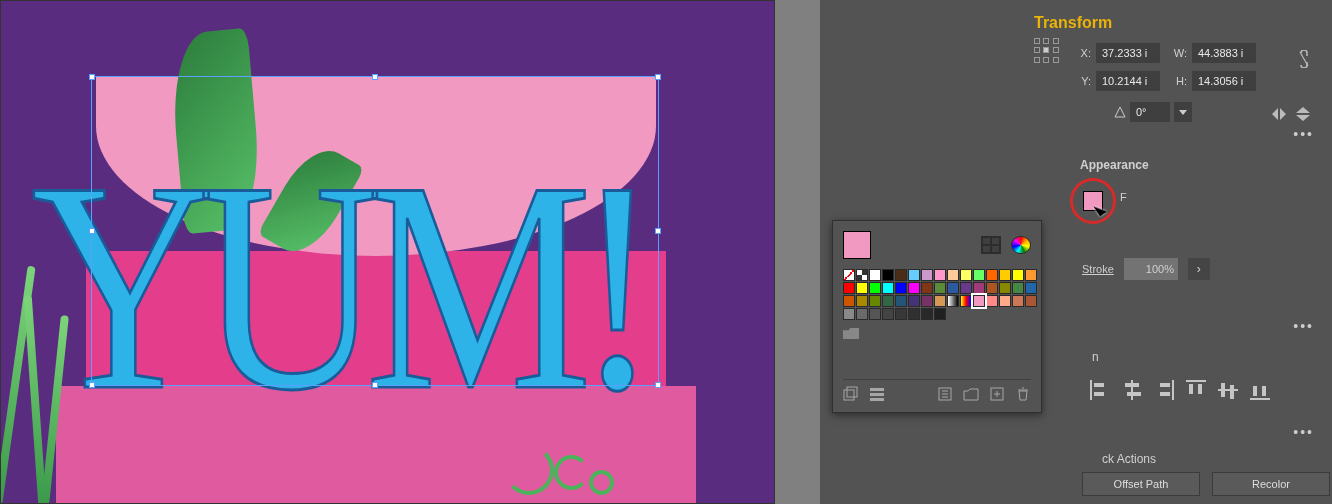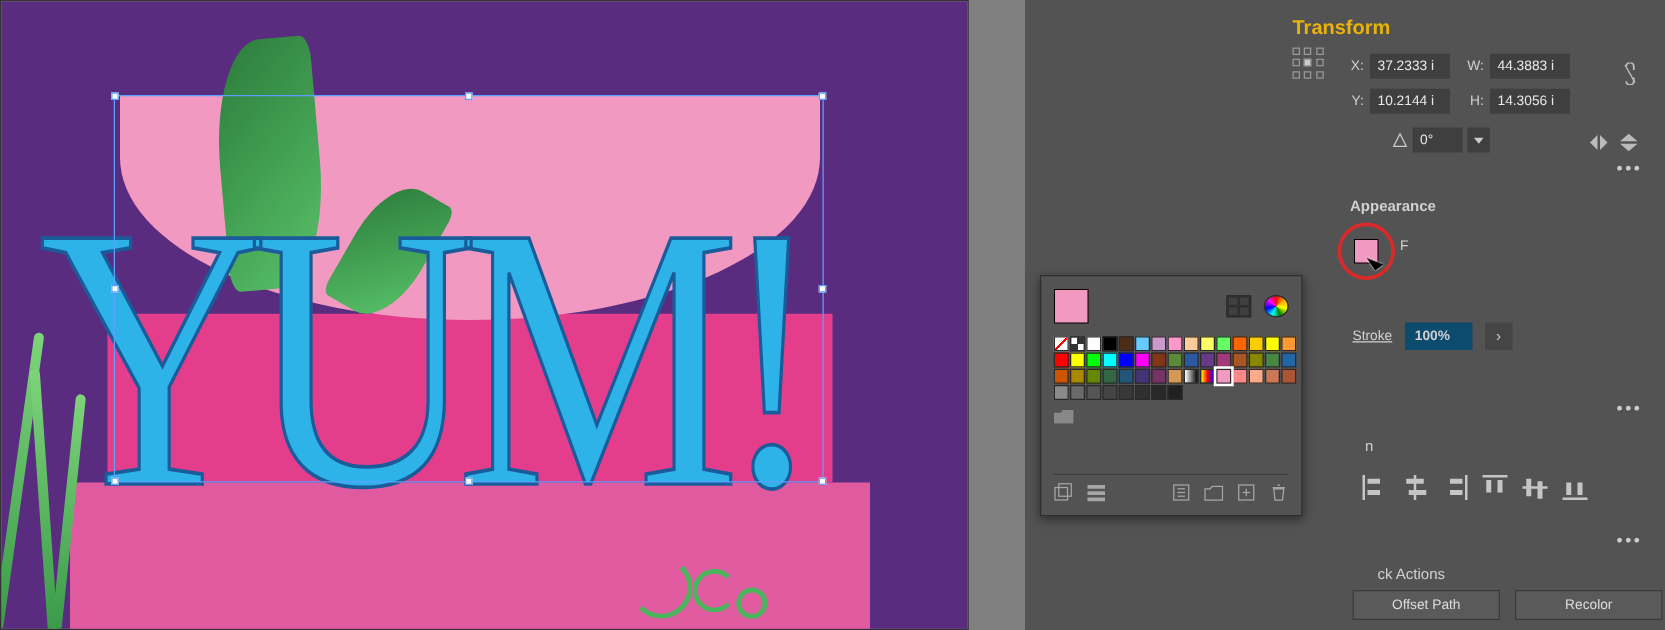--- a/index.html
+++ b/index.html
@@ -154,21 +154,21 @@
     }
     
     .stroke-row { position: absolute; left: 282px; top: 223px; display: flex; align-items: center; gap: 6px; }
     .stroke-stepper { width: 16px; height: 30px; display: flex; flex-direction: column; background: #606060; }
     .stroke-stepper span { flex: 1; display: flex; align-items: center; justify-content: center; font-size: 8px; color: #ccc; border: 1px solid #4a4a4a; }
     .stroke-val { width: 42px; height: 22px; background: #454545; display: flex; align-items: center; justify-content: flex-end; padding-right: 4px; }
     .stroke-dd { width: 18px; height: 22px; background: #454545; display: flex; align-items: center; justify-content: center; }
     
     .opacity-row { position: absolute; left: 262px; top: 258px; display: flex; align-items: center; gap: 10px; }
     .opacity-label { text-decoration: underline; }
-    .opacity-val { width: 54px; height: 22px; background: #0c4a6e; display: flex; align-items: center; padding-left: 8px; font-weight: bold; }
+    .opacity-val { width: 54px; height: 22px; background: #737373; display: flex; align-items: center; padding-left: 22px; }
     .opacity-dd { width: 22px; height: 22px; background: #454545; display: flex; align-items: center; justify-content: center; font-size: 12px; }
     
     .n-letter { position: absolute; left: 272px; top: 350px; font-size: 12px; }
     
     
     .align-row { position: absolute; left: 270px; top: 380px; display: flex; gap: 12px; }
     .align-ic { width: 20px; height: 20px; position: relative; }
     .align-ic::before, .align-ic::after { content: ''; position: absolute; background: #c5c5c5; }
     .al1::before { left: 0; top: 0; width: 2px; height: 20px; } .al1::after { left: 4px; top: 3px; width: 10px; height: 4px; box-shadow: 0 9px 0 #c5c5c5; }
     .al2::before { left: 9px; top: 0; width: 2px; height: 20px; } .al2::after { left: 3px; top: 3px; width: 14px; height: 4px; box-shadow: 2px 9px 0 #c5c5c5; }

